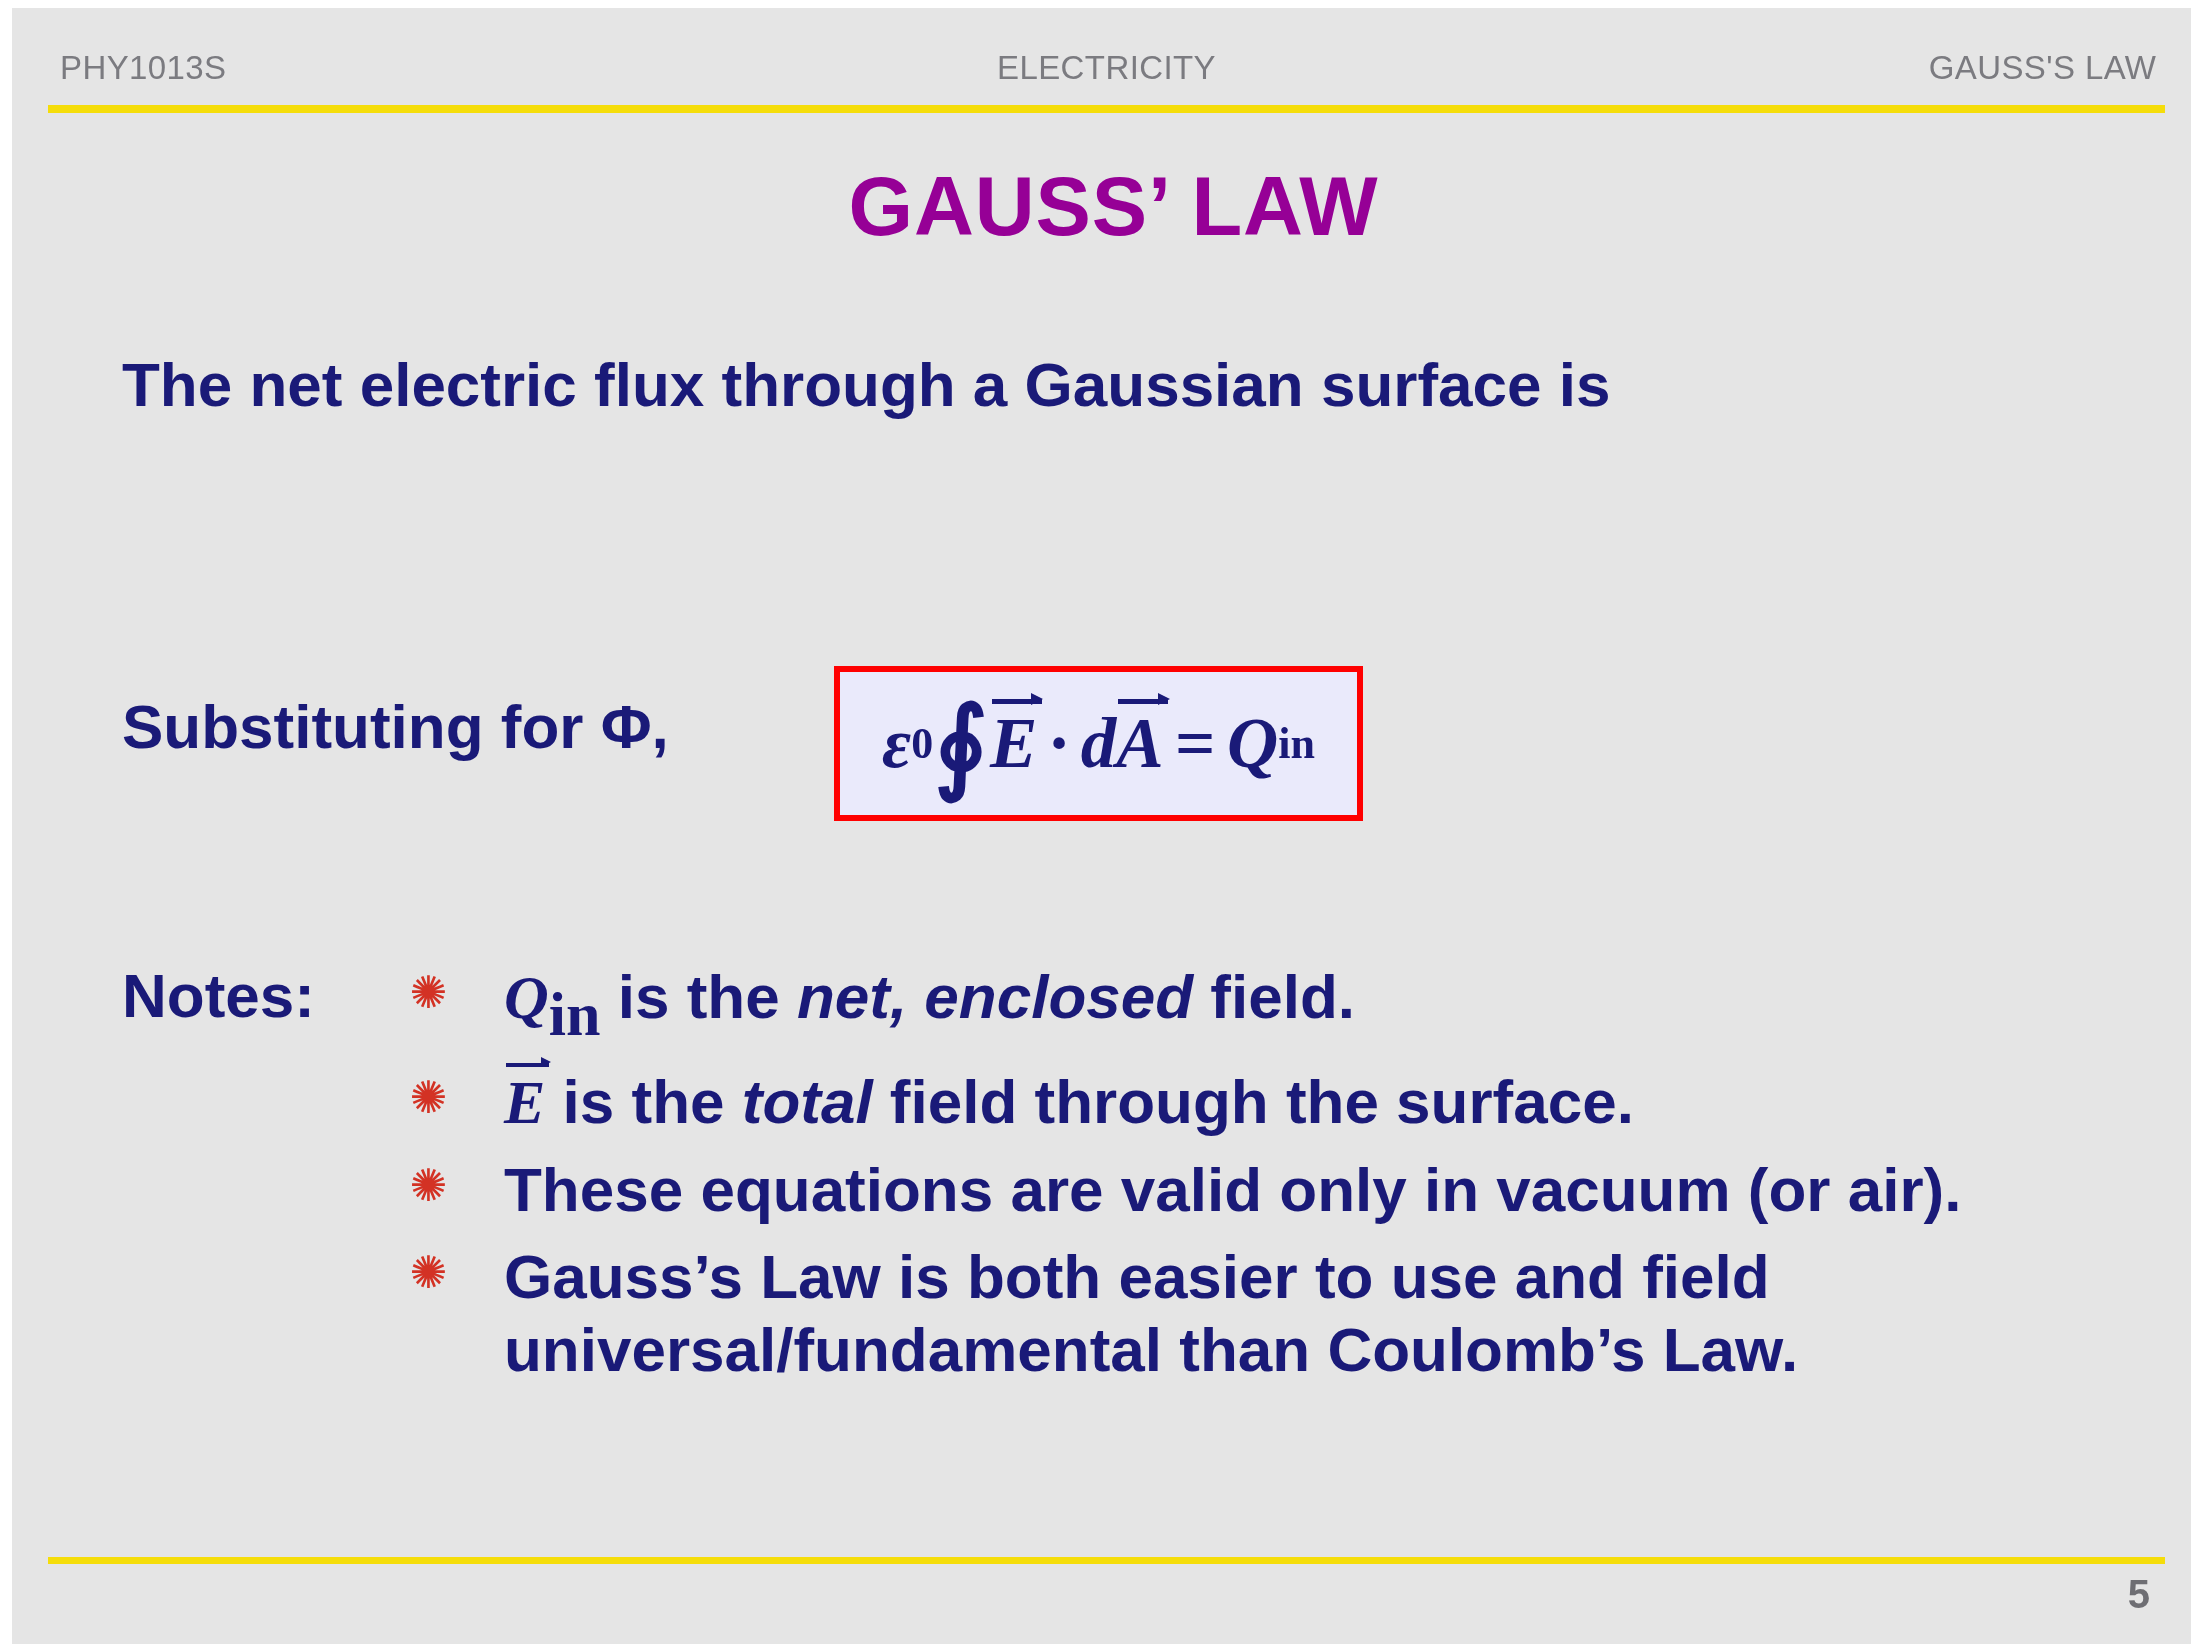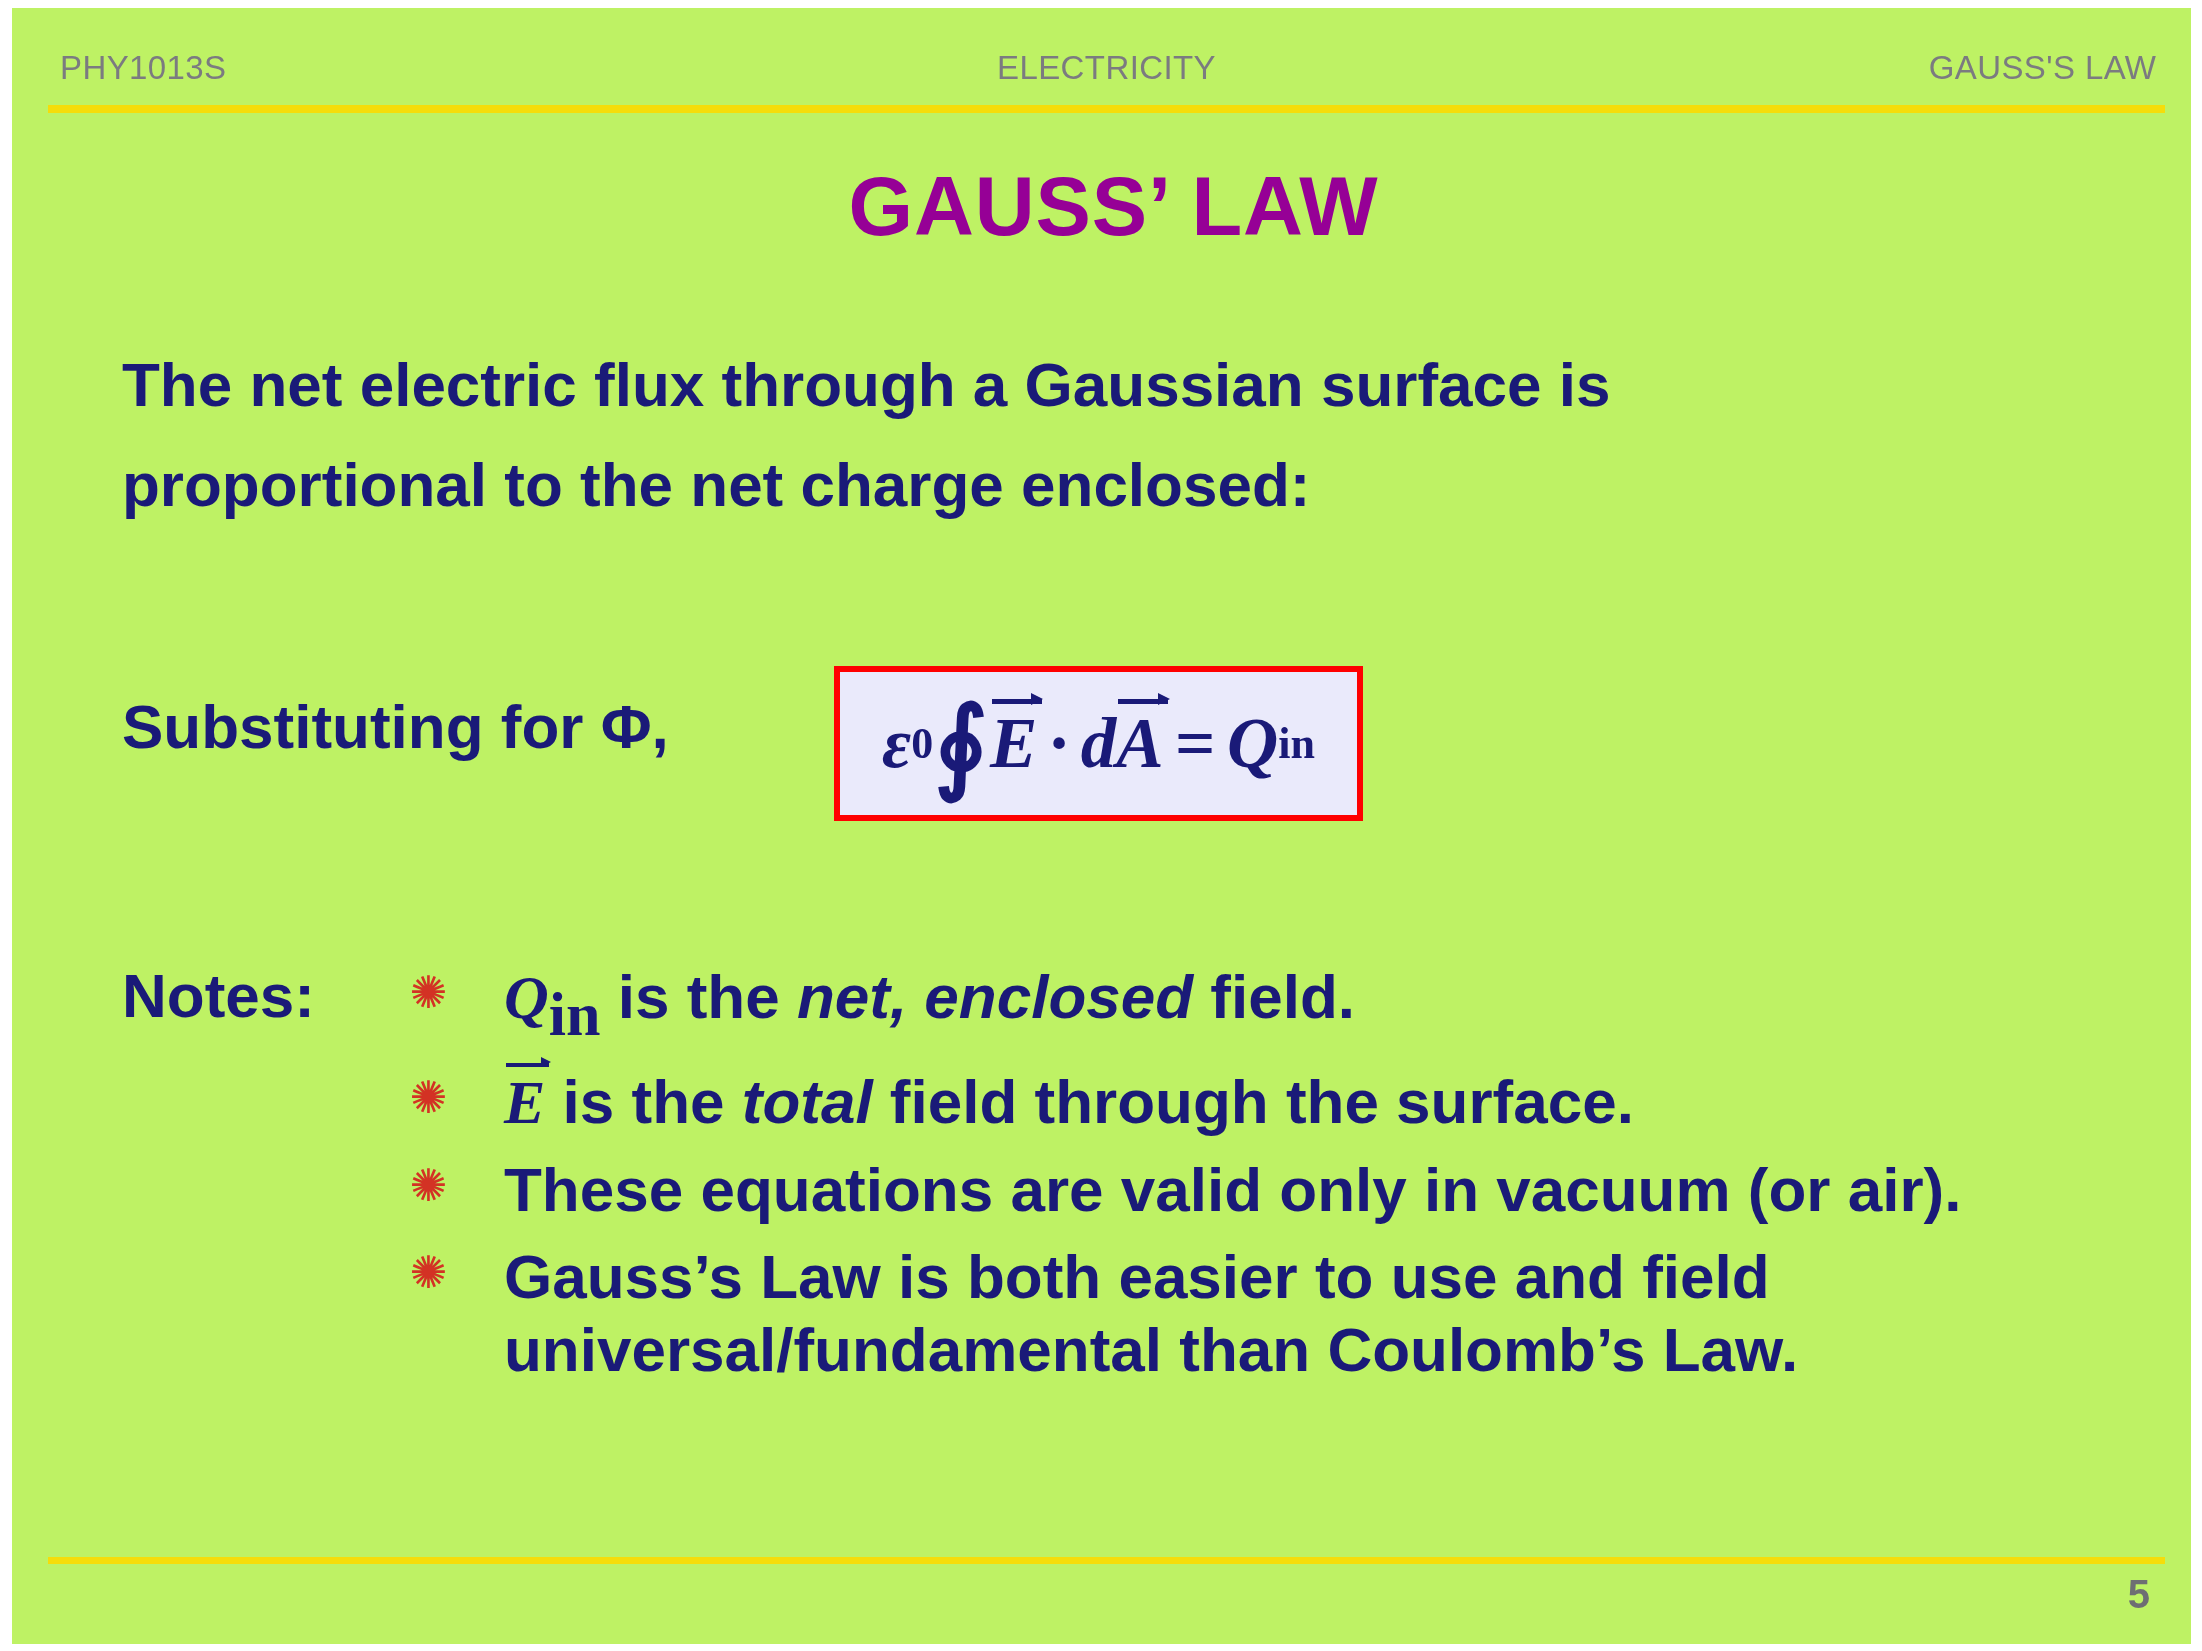--- a/index.html
+++ b/index.html
@@ -11,21 +11,21 @@
     width: 2203px;
     height: 1652px;
     overflow: hidden;
     font-family: "Liberation Sans", sans-serif;
   }
 
   #slide {
     position: relative;
     width: 2203px;
     height: 1652px;
-    background: #bef264;
+    background: #e5e5e5;
     box-sizing: border-box;
     border-left: 12px solid #ffffff;
     border-right: 12px solid #ffffff;
     border-top: 8.6px solid #ffffff;
     border-bottom: 8.6px solid #ffffff;
     overflow: hidden;
   }
 
   
   #header {
@@ -256,21 +256,20 @@
   <div id="header">
     <div class="hdr-text" id="hdr-left">PHY1013S</div>
     <div class="hdr-text" id="hdr-mid">ELECTRICITY</div>
     <div class="hdr-text" id="hdr-right">GAUSS'S LAW</div>
   </div>
   <div id="header-rule"></div>
 
   <div id="title">GAUSS’ LAW</div>
 
   <div class="body-line" id="intro-1">The net electric flux through a Gaussian surface is</div>
-  <div class="body-line" id="intro-2">proportional to the net charge enclosed:</div>
 
 
   <div class="body-line" id="subst">Substituting for Φ,</div>
 
   <div id="eqbox">
     <div id="eqbox-inner" class="math">
       <span>ε</span>
         <span class="sub">0</span>
         <span class="oint">∮</span>
         <span class="vecwrap"><span class="vbar"></span><span>E</span></span>

